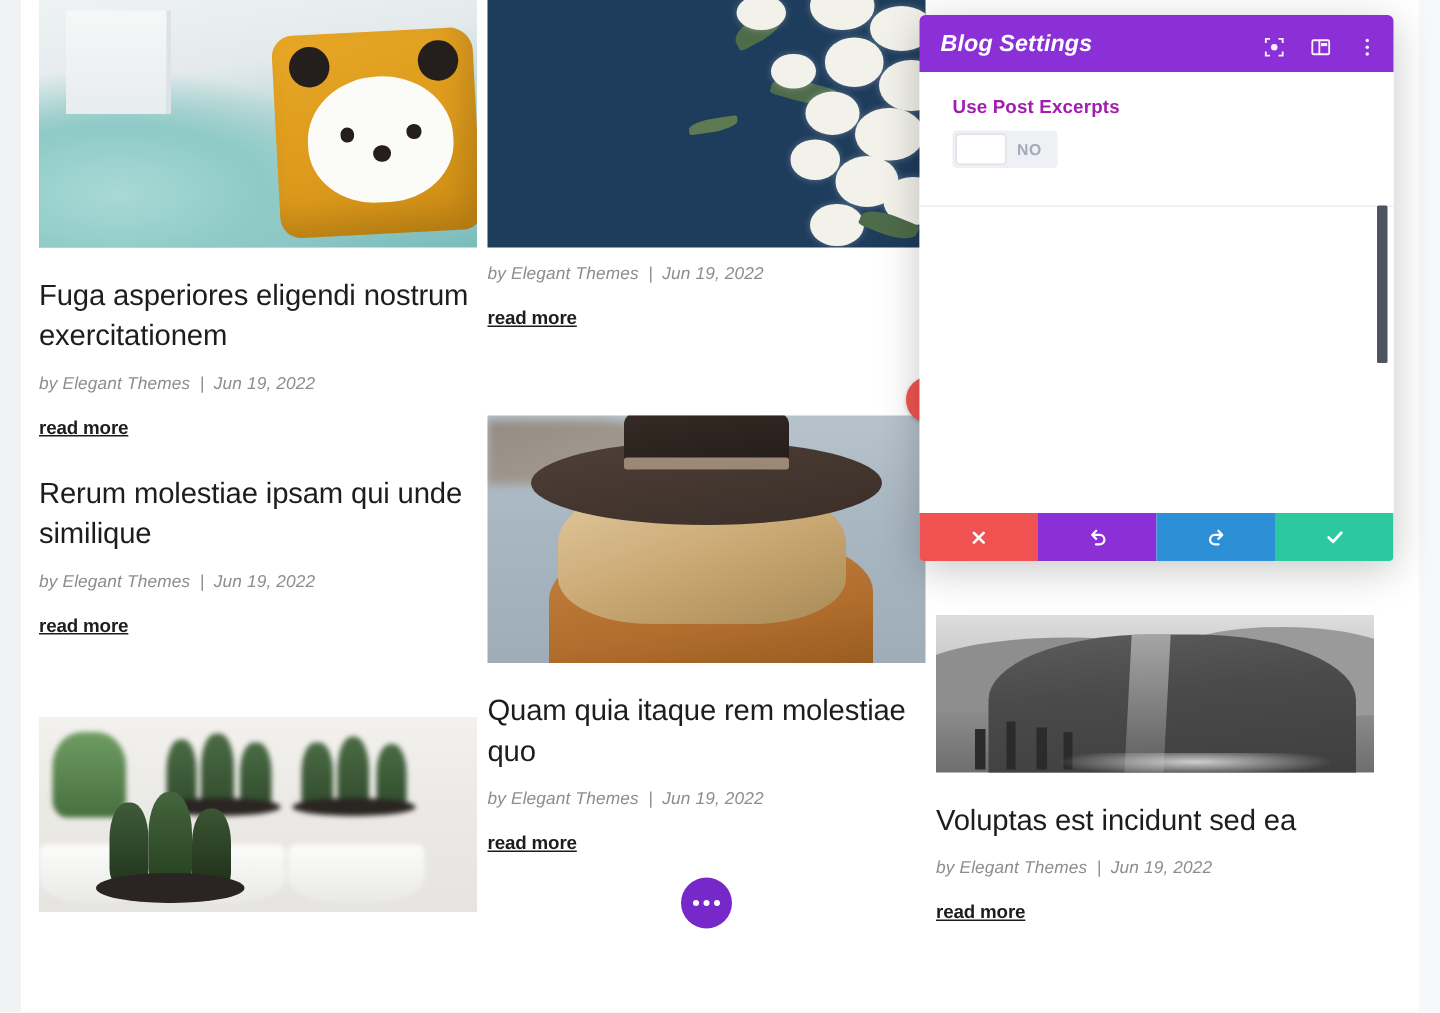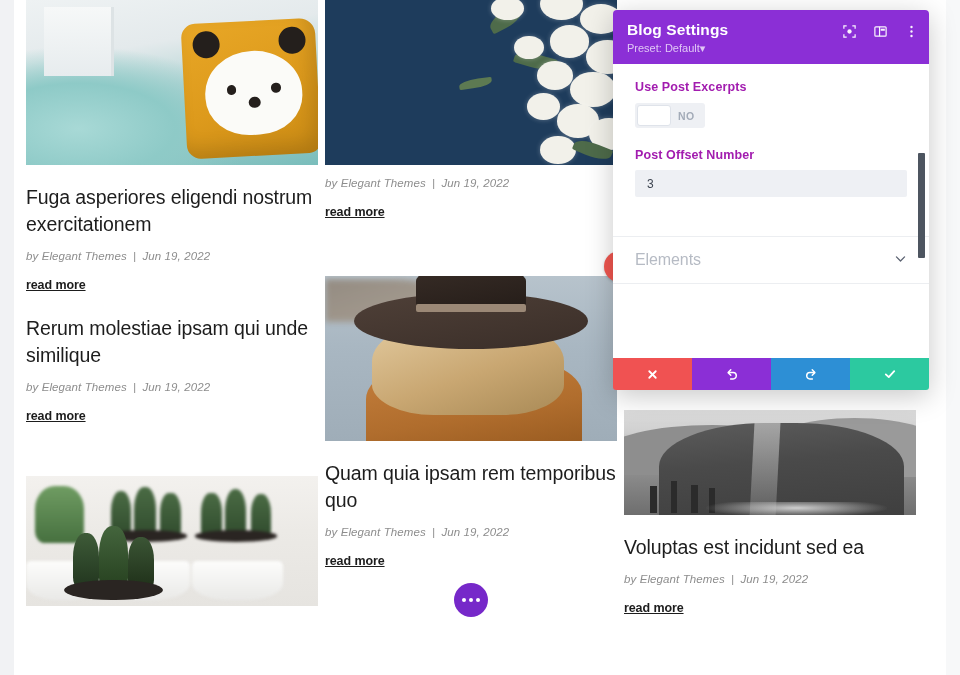--- a/index.html
+++ b/index.html
@@ -259,20 +259,21 @@
     box-shadow: 0 6px 28px rgba(0,0,0,.22);
     z-index: 40;
     font-family: "Liberation Sans", sans-serif;
   }
 
   .modal-head {
     background: #8b2fd6;
     padding: 11px 14px 9px 14px;
     border-radius: 4px 4px 0 0;
     position: relative;
+    font-style: italic;
   }
   .modal-title {
     color: #ffffff;
     font-size: 15.5px;
     font-weight: bold;
     letter-spacing: .1px;
   }
   .modal-preset {
     color: #e0c6f5;
     font-size: 11px;
@@ -534,21 +535,21 @@
 
       <div class="card" style="margin-top:56px;">
         <div class="thumb img-hat">
           <div class="rocks"></div>
           <div class="sweater"></div>
           <div class="hair"></div>
           <div class="brim"></div>
           <div class="crown"></div>
           <div class="band"></div>
         </div>
-        <div class="post-title">Quam quia ipsam rem temporibus quo</div>
+        <div class="post-title">Quam quia itaque rem molestiae quo</div>
         <div class="post-meta">
           <span>by</span>
           <span>Elegant Themes</span>
           <span class="sep">|</span>
           <span>Jun 19, 2022</span>
         </div>
         <a class="read-more" href="#">read more</a>
         <button class="pager-btn">
           <i></i>
           <i></i>
@@ -583,23 +584,20 @@
     </div>
 
   </div>
 
   <div class="marker">1</div>
 
   <div class="modal">
 
     <div class="modal-head">
       <div class="modal-title">Blog Settings</div>
-      <div class="modal-preset">
-        <span>Preset: Default</span><span>▾</span>
-      </div>
       <div class="head-icons">
         <span class="hi">
           <svg width="15" height="15" viewBox="0 0 16 16" fill="none" stroke="#ffffff" stroke-width="1.3">
             <path d="M2 5V2h3M14 5V2h-3M2 11v3h3M14 11v3h-3"></path>
             <circle cx="8" cy="8" r="2.3" fill="#ffffff" stroke="none"></circle>
           </svg>
         </span>
         <span class="hi">
           <svg width="15" height="15" viewBox="0 0 16 16" fill="none" stroke="#ffffff" stroke-width="1.3">
             <rect x="2" y="3" width="12" height="10" rx="1"></rect>
@@ -622,35 +620,23 @@
 
       <div class="field field-top">
         <div class="field-label">Use Post Excerpts</div>
         <div class="toggle-row">
           <div class="toggle-knob"></div>
           <div class="toggle-text">NO</div>
         </div>
       </div>
 
 
-      <div class="field" style="margin-top:18px;">
-        <div class="field-label">Post Offset Number</div>
-        <div class="input">3</div>
-      </div>
 
       <div class="gap-22"></div>
 
-      <div class="accordion" style="margin-top:17px;">
-        <span class="accordion-label">Elements</span>
-        <span class="chev">
-          <svg width="13" height="13" viewBox="0 0 16 16" fill="none" stroke="#5a6170" stroke-width="1.6" stroke-linecap="round" stroke-linejoin="round">
-            <polyline points="3,6 8,11 13,6"></polyline>
-          </svg>
-        </span>
-      </div>
 
       <div class="accordion">
         
         
       </div>
 
       <div class="vscroll"></div>
     </div>
 
     <div class="modal-foot">

